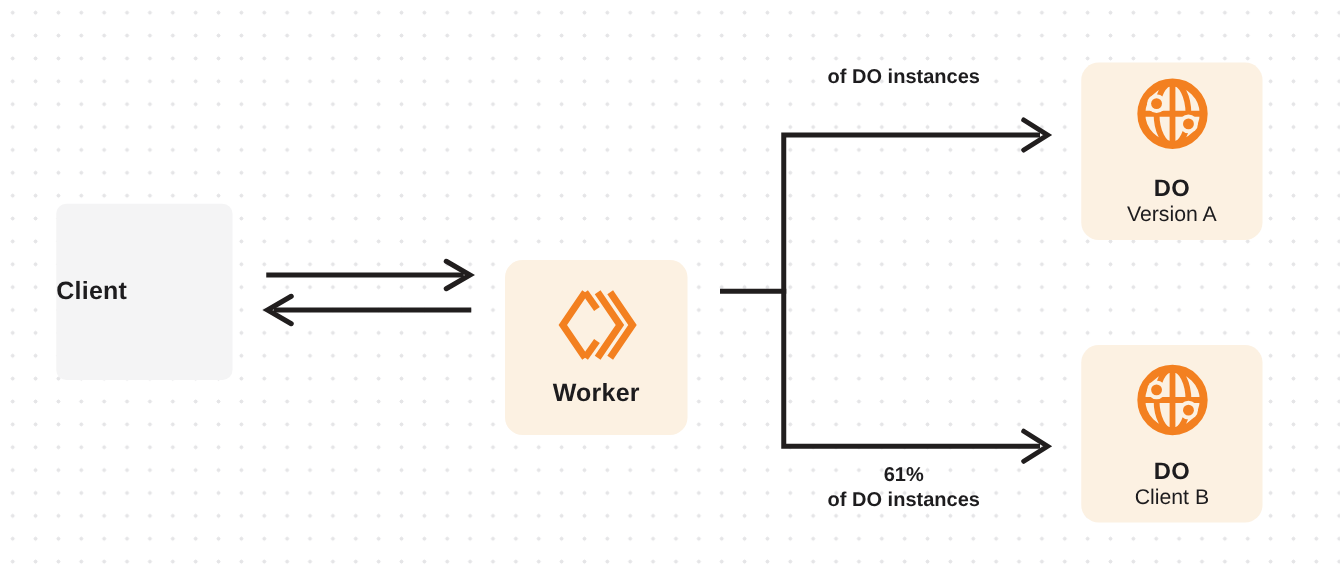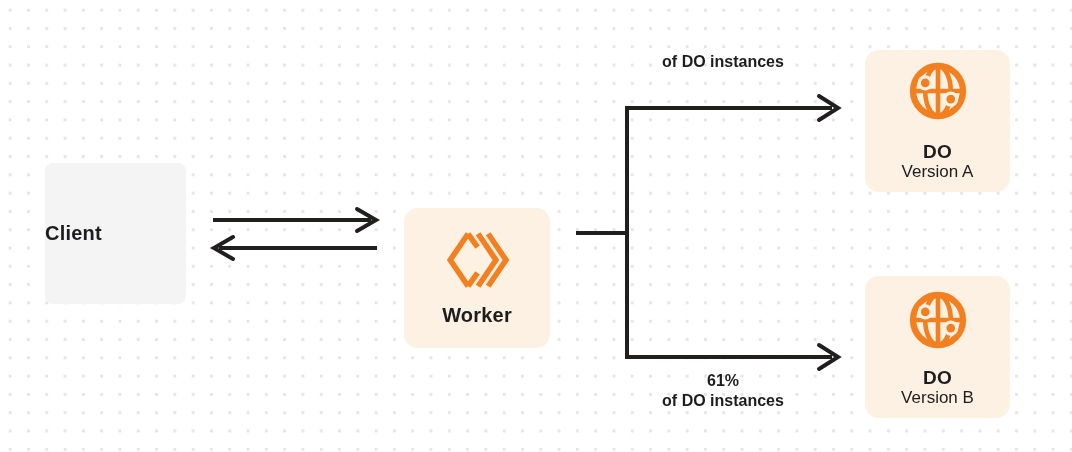--- a/index.html
+++ b/index.html
@@ -146,21 +146,21 @@
         <path class="stroke-orange" stroke-width="8" d="M50 7 V93"></path>
         <path class="stroke-orange" stroke-width="8" d="M7 50 H93"></path>
         <ellipse class="stroke-orange" cx="50" cy="50" rx="22" ry="43" stroke-width="8"></ellipse>
         <circle class="fill-cream" cx="28" cy="36" r="13"></circle>
         <circle class="fill-cream" cx="72" cy="64" r="13"></circle>
         <circle class="fill-orange" cx="28" cy="36" r="7.5"></circle>
         <circle class="fill-orange" cx="72" cy="64" r="7.5"></circle>
       </svg>
     </span>
     <div class="node-title">DO</div>
-    <div class="node-subtitle">Version B</div>
+    <div class="node-subtitle">Client B</div>
   </div>
 
   <div class="edge-label edge-label-top">
     <div>of DO instances</div>
   </div>
   <div class="edge-label edge-label-bottom">
     <div>61%</div>
     <div>of DO instances</div>
   </div>
 

